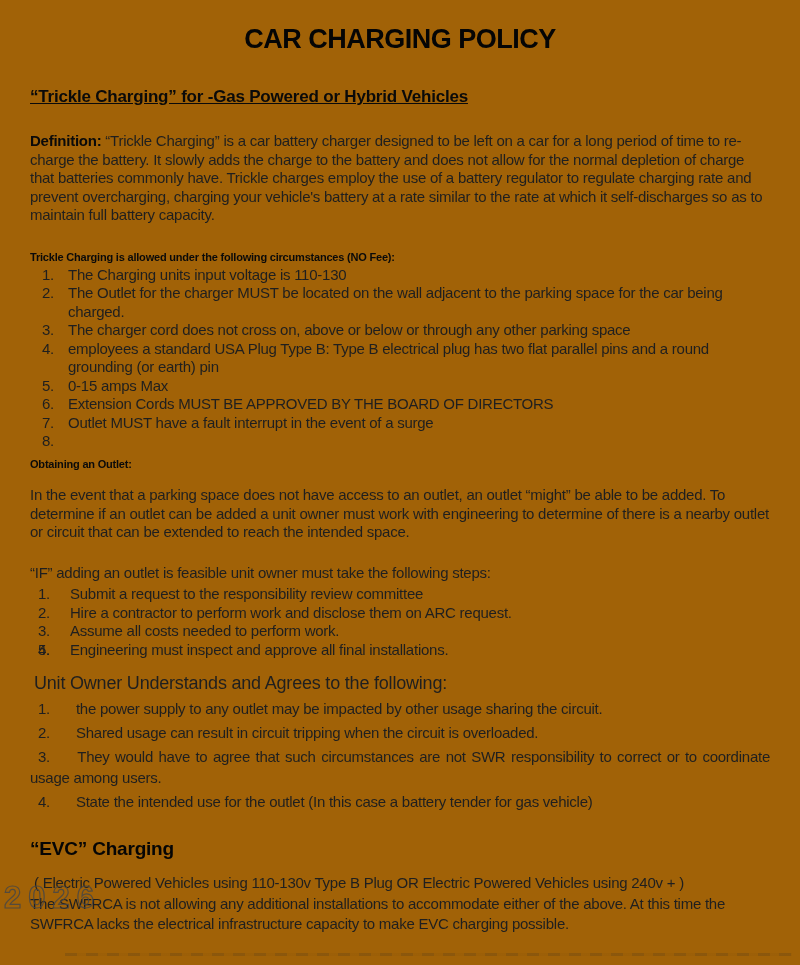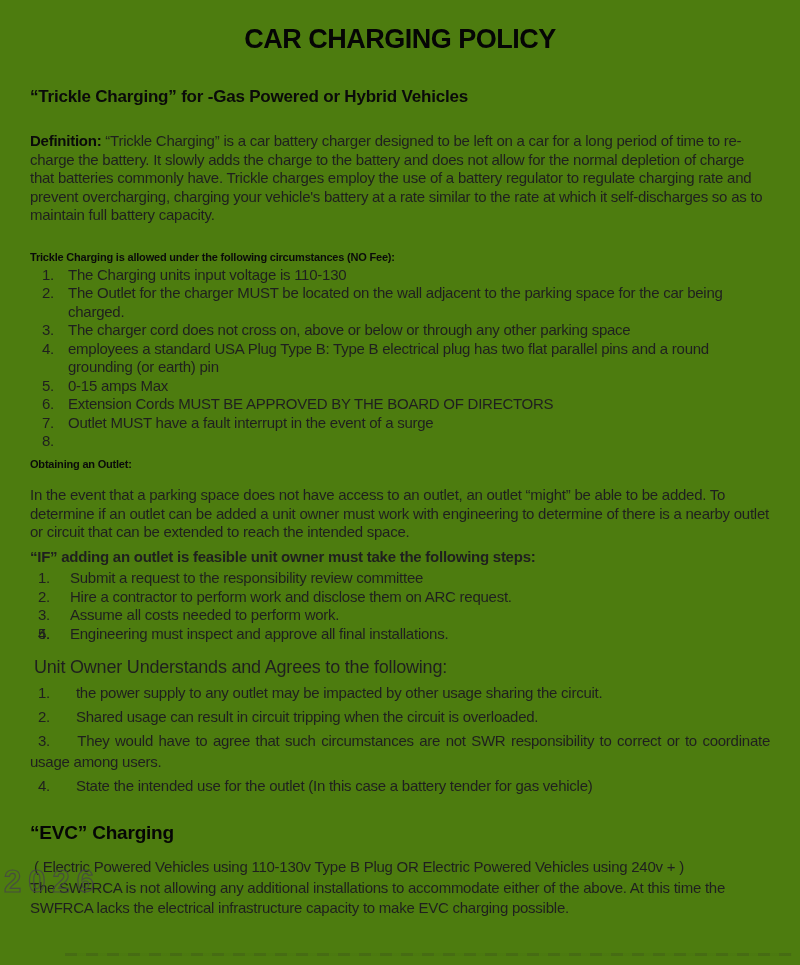--- a/index.html
+++ b/index.html
@@ -5,41 +5,42 @@
   html, body {
     margin: 0;
     padding: 0;
     background: #ffffff;
   }
   .page {
     position: relative;
     width: 800px;
     height: 965px;
     margin: 0 auto;
-    background: #4d7c0f;
+    background: #a16207;
     overflow: hidden;
     font-family: "Liberation Sans", "DejaVu Sans", sans-serif;
     color: #1f1f1f;
     box-sizing: border-box;
     padding: 0 30px;
   }
   .doc-title {
     margin: 24px 0 0 0;
     text-align: center;
     font-size: 27px;
     font-weight: 700;
     letter-spacing: -0.5px;
     color: #050505;
   }
   .section-heading-lg {
     margin: 32px 0 0 0;
     font-size: 17px;
     font-weight: 700;
     letter-spacing: -0.2px;
     color: #0a0a0a;
+    text-decoration: underline;
   }
   .body-text {
     font-size: 15px;
     line-height: 18.5px;
     letter-spacing: -0.25px;
   }
   .para {
     margin: 25px 0 0 0;
   }
   .para .def-label {
@@ -192,21 +193,21 @@
 
       <div class="li">
         <span class="num">8.</span>
       </div>
     </div>
 
   <h3 class="sub-heading">Obtaining an Outlet:</h3>
 
   <p class="para body-text" style="margin-top:16px;">In the event that a parking space does not have access to an outlet, an outlet “might” be able to be added. To determine if an outlet can be added a unit owner must work with engineering to determine of there is a nearby outlet or circuit that can be extended to reach the intended space.</p>
 
-  <p class="para body-text" style="margin-top:6px;font-weight:bold;">“IF” adding an outlet is feasible unit owner must take the following steps:</p>
+  <p class="para body-text" style="margin-top:22px;">“IF” adding an outlet is feasible unit owner must take the following steps:</p>
 
   <div class="list steps body-text">
 
       <div class="li">
         <span class="num">1.</span>
         <span class="txt">Submit a request to the responsibility review committee</span>
       </div>
 
       <div class="li">
         <span class="num">2.</span>

